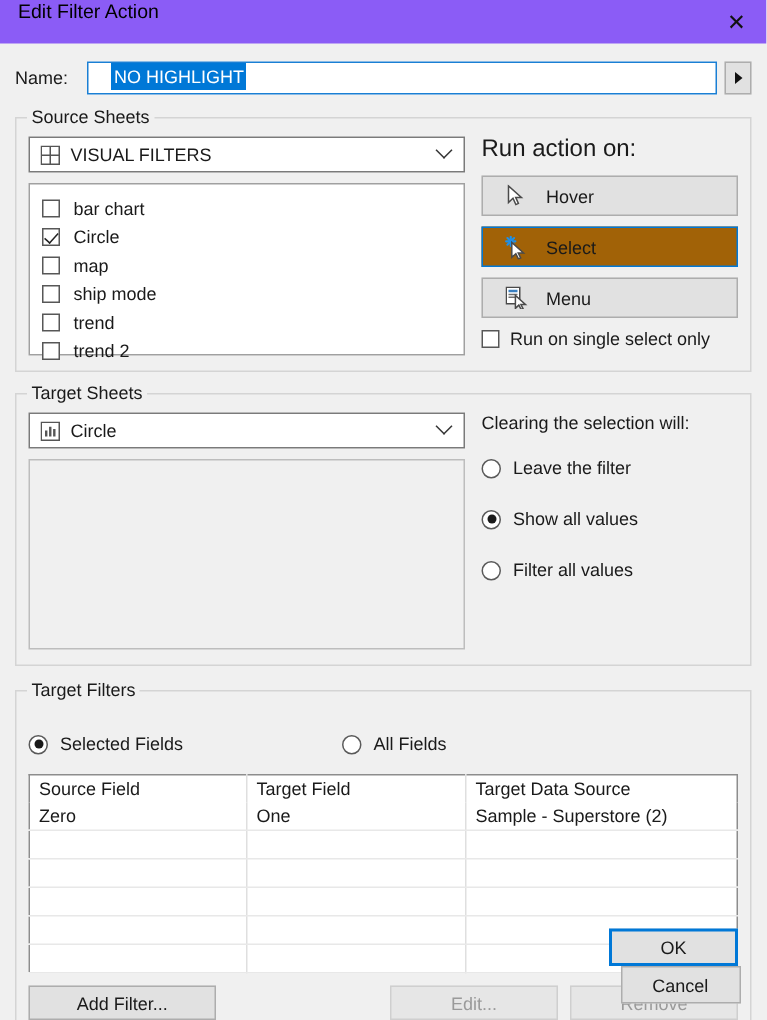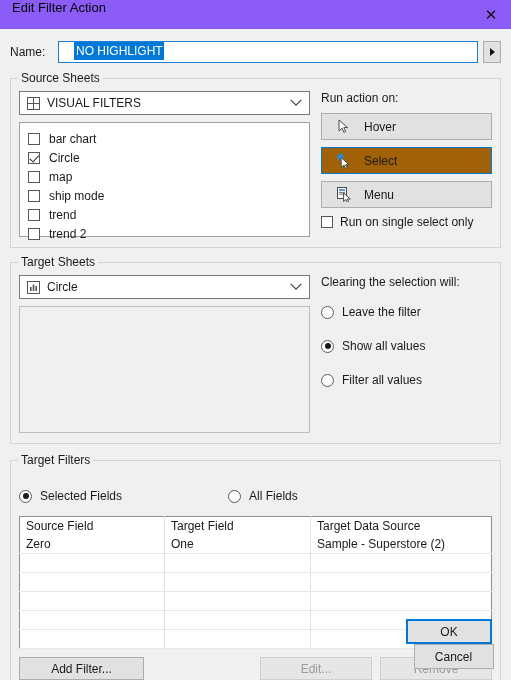--- a/index.html
+++ b/index.html
@@ -177,21 +177,21 @@
     position: absolute;
     left: 3px; top: 0px;
     width: 3.5px; height: 7.5px;
     border-right: 1.5px solid #222;
     border-bottom: 1.5px solid #222;
     transform: rotate(42deg);
   }
   .list-label { font-size: 12px; text-align: center; }
 
   
-  .ra-title { font-size: 12px; margin-bottom: 8px; }
+  .ra-title { font-size: 16px; margin-bottom: 8px; }
   .act-btn {
     height: 27px;
     border: 1px solid #adadad;
     background: #e1e1e1;
     display: flex;
     align-items: center;
     margin-bottom: 7px;
     box-sizing: border-box;
     padding-left: 14px;
   }

